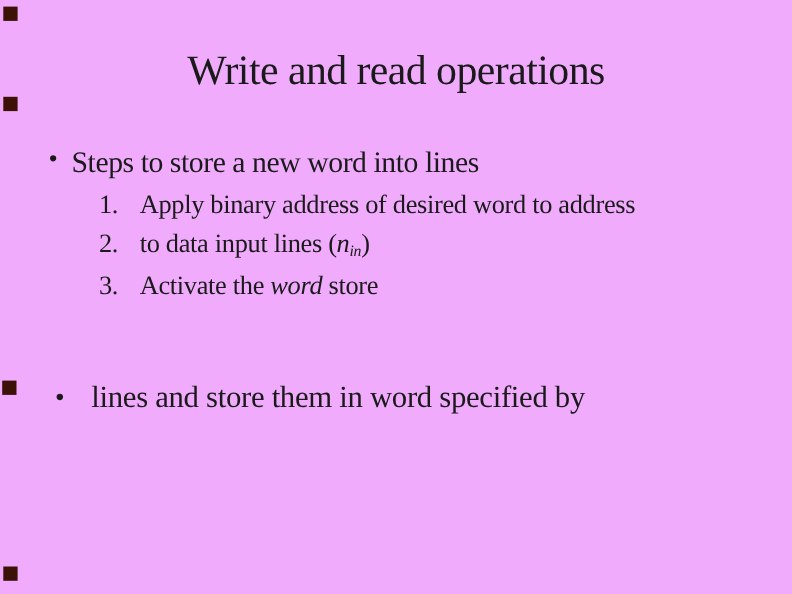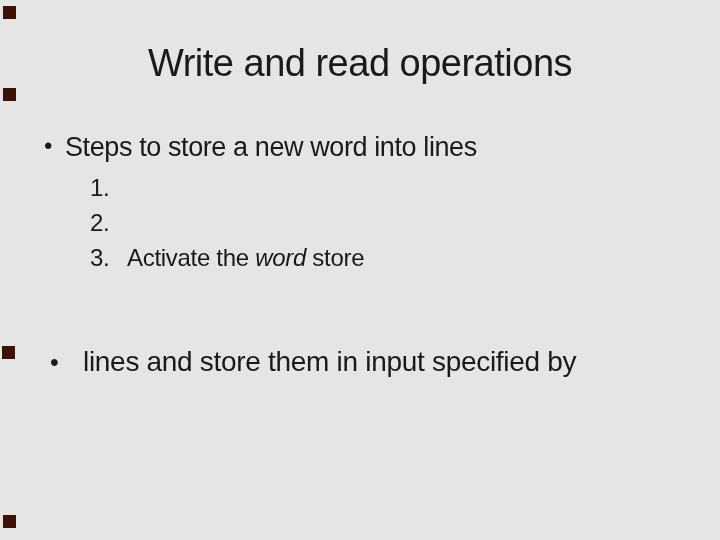--- a/index.html
+++ b/index.html
@@ -4,21 +4,21 @@
 <style>
   html, body { margin: 0; padding: 0; }
   body {
     width: 720px; height: 540px;
     background: #ffffff;
     font-family: "Liberation Sans", "DejaVu Sans", sans-serif;
     color: #1a1a1a;
     position: relative;
     overflow: hidden;
   }
-  .slide { position: absolute; inset: 0; background: #e5e5e5; }
+  .slide { position: absolute; inset: 0; background: #f0abfc; font-family: Liberation Serif, serif; }
 
   
   .decor-square {
     position: absolute; left: 3px; width: 13px; height: 13px;
     background: #3d1206;
   }
   .sq1 { top: 6px; }
   .sq2 { top: 88px; }
   .sq3 { top: 346px; left: 2px; }
   .sq4 { top: 515px; }
@@ -76,38 +76,40 @@
   <div class="bullet-row intro-bullet">
     <span class="marker">•</span>
     <span>Steps to store a new word into lines</span>
   </div>
 
   <div class="steps">
 
     <div class="step">
       <span class="num">1.</span>
       <span class="stext">
+        <span class="sline"><span>Apply binary address of desired word to address</span></span>
       </span>
     </div>
 
     <div class="step">
       <span class="num">2.</span>
       <span class="stext">
+        <span class="sline"><span>to data input lines (</span><span class="it">n</span><span class="sub-it">in</span><span>)</span></span>
       </span>
     </div>
 
     <div class="step">
       <span class="num">3.</span>
       <span class="stext">
         <span class="sline"><span>Activate the </span><span class="it">word</span><span> store</span></span>
       </span>
     </div>
 
   </div>
 
   <div class="bullet-row closing-bullet">
     <span class="marker">•</span>
     <span>
-      <span class="sline">lines and store them in input specified by</span>
+      <span class="sline">lines and store them in word specified by</span>
     </span>
   </div>
 
 </div>
 
 </body></html>

